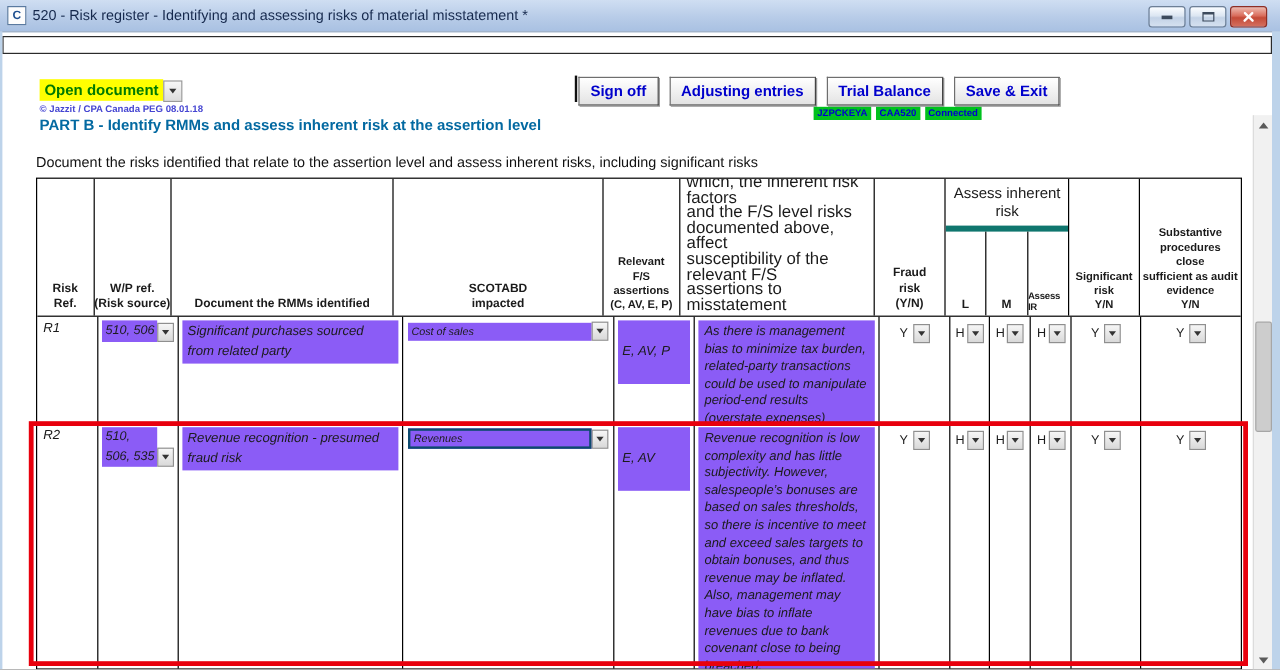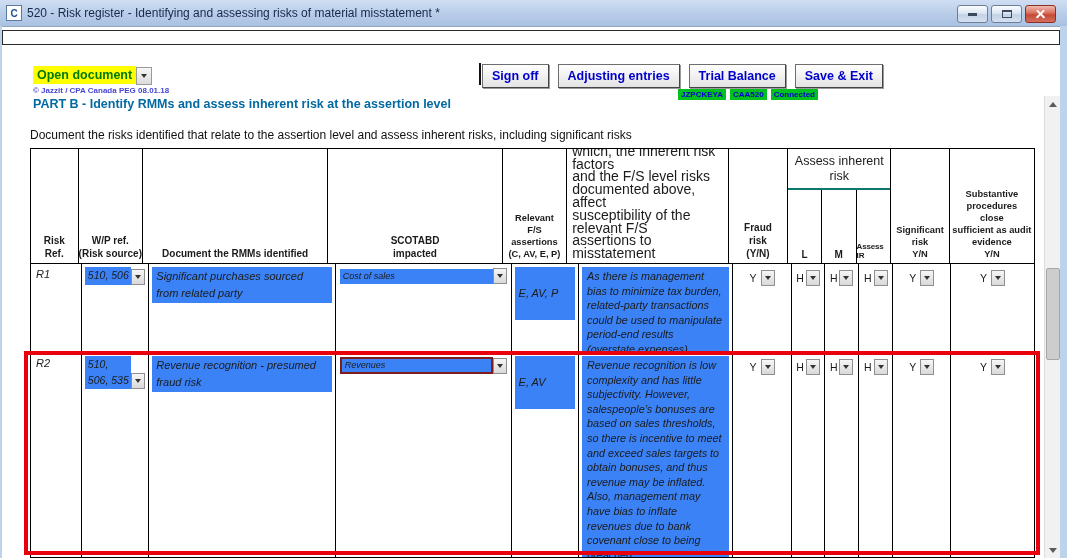--- a/index.html
+++ b/index.html
@@ -51,40 +51,40 @@
   .c{border-right:1px solid #000;overflow:hidden;position:relative;}
   .w-ref{width:47px}.w-wp{width:64px}.w-rmm{width:186px}.w-scot{width:175px}.w-ass{width:64px}
   .w-imp{width:153px}.w-fraud{width:59px}.w-l{width:33px}.w-m{width:34px}.w-ir{width:34px}
   .w-sig{width:58px}.w-sub{width:85px;border-right:none}
   .w-group{width:103px;display:flex;flex-direction:column;padding:0;}
   
   .hc{display:flex;flex-direction:column;justify-content:flex-end;align-items:center;text-align:center;
       padding-bottom:3px;font-weight:bold;font-size:10px;line-height:13px;white-space:pre-line;}
   .hc.small{font-size:9.3px;line-height:12px;}
   .hc.imp-h{align-items:flex-start;text-align:left;font-weight:normal;font-size:14px;line-height:12.8px;padding:0 4px 3px 5px;}
-  .group-top{height:39px;border-bottom:2px solid #0f766e;display:flex;align-items:center;justify-content:center;
+  .group-top{height:39px;border-bottom:5px solid #0f766e;display:flex;align-items:center;justify-content:center;
              font-size:12.5px;line-height:15px;text-align:center;white-space:pre-line;}
   .group-sub{flex:1;display:flex;}
   .group-sub .sub{display:flex;align-items:flex-end;justify-content:center;padding-bottom:3px;
                   font-weight:bold;font-size:10px;border-right:1px solid #000;overflow:hidden;}
   .group-sub .sub.sl{width:33px}.group-sub .sub.sm{width:34px}
   .group-sub .sub.sir{width:34px;border-right:none;font-size:8px;letter-spacing:-0.2px;}
   
   .bcell{padding:2px;font-size:11px;font-style:italic;}
   .ref-val{display:block;padding:2px 0 0 3px;font-size:11px;}
-  .green{background:#3b82f6;}
+  .green{background:#8b5cf6;}
   .field-row{display:flex;align-items:flex-end;margin:1px;}
   .wp-field{flex:1;font-size:10.5px;line-height:16px;padding:0 2px 1px 3px;min-height:17px;}
   .dd-btn{width:12px;height:14px;background:linear-gradient(#f6f6f6,#d9d9d9);border:1px solid #8f8f8f;
           display:flex;align-items:center;justify-content:center;flex:none;cursor:pointer;}
   .dd-btn .arr-down{border-left-width:3px;border-right-width:3px;border-top-width:4px;}
   .rmm-block{margin:1px;padding:1px 4px 2px 4px;font-size:11px;line-height:16.5px;}
   .combo{display:flex;align-items:center;margin:2px 2px 0 2px;}
   .combo-text{flex:1;font-size:9px;line-height:15px;height:15px;padding:0 3px;}
-  .combo.focused .combo-text{border:2px solid #7f1d1d;line-height:13px;height:13px;}
+  .combo.focused .combo-text{border:2px solid #0c4a6e;line-height:13px;height:13px;}
   .ass-block{margin:1px;padding:19px 4px;font-size:11px;line-height:15px;min-height:15px;}
   .imp-block{margin:1px;padding:2px 5px 3px 5px;font-size:10.8px;line-height:14.6px;}
   .val-dd{display:flex;justify-content:center;align-items:center;gap:4px;margin-top:6px;}
   .val-dd.tight{gap:2px;}
   .val-dd span{font-size:10.5px;}
   
   .highlight-box{position:absolute;left:24px;top:351px;width:1008px;height:196px;border:4px solid #e8000d;z-index:10;}
   
   .vscroll{position:absolute;left:1044px;top:96px;width:15px;height:462px;background:#f1f1f1;border-left:1px solid #dcdcdc;}
   .sb-btn{position:absolute;left:0;width:15px;height:16px;display:flex;align-items:center;justify-content:center;}

